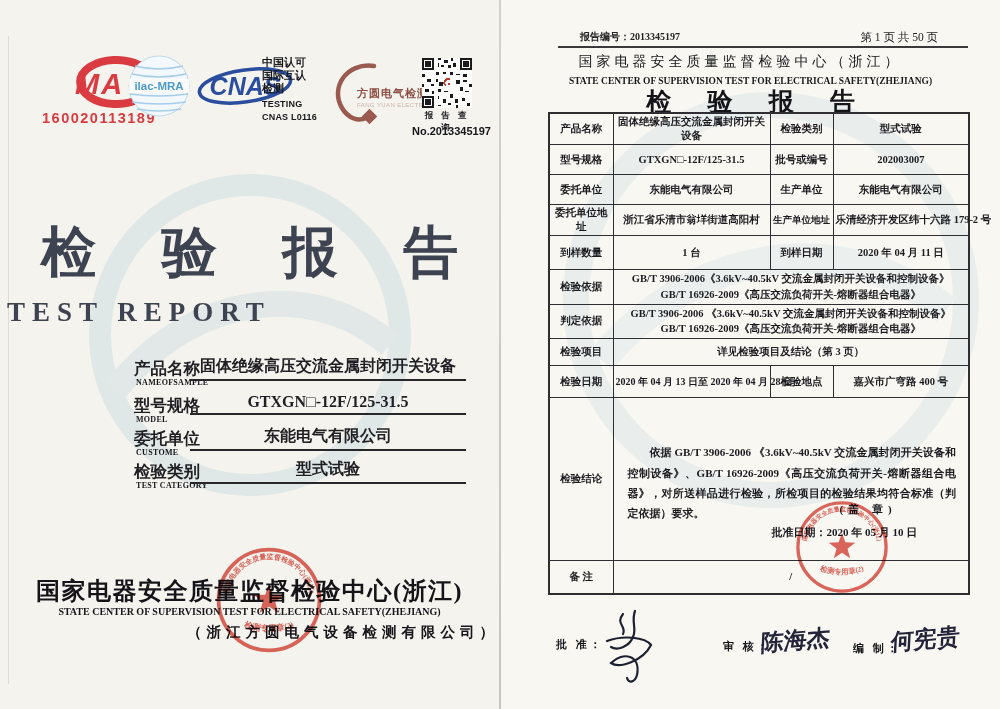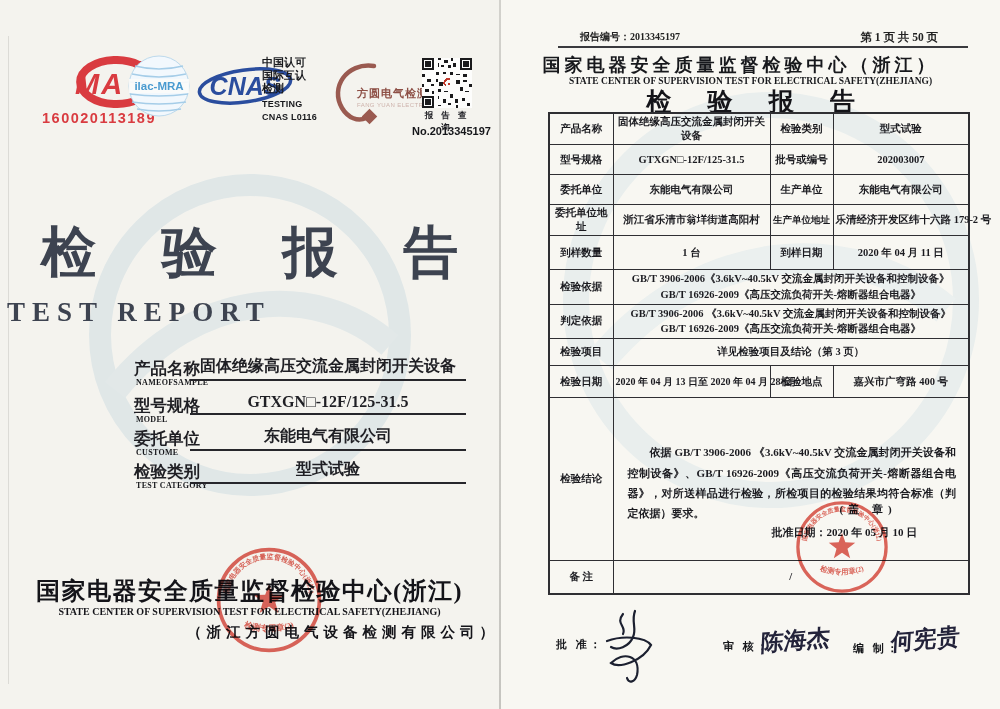--- a/index.html
+++ b/index.html
@@ -31,23 +31,23 @@
   .f-label{position:absolute;left:134px;top:0;font-size:16.5px;font-weight:bold;white-space:nowrap;}
   .f-sub{position:absolute;left:136px;top:20px;font-size:8px;font-weight:bold;letter-spacing:.3px;color:#17181c;}
   .f-value{position:absolute;left:190px;top:-2px;width:276px;text-align:center;font-size:16px;font-weight:bold;
            border-bottom:2px solid #26262b;padding-bottom:2px;white-space:nowrap;}
   .foot-org{left:0;top:575px;width:499px;text-align:center;font-size:24px;font-weight:bold;letter-spacing:1.5px;color:#141419;}
   .foot-en{left:0;top:606px;width:499px;text-align:center;font-size:10px;font-weight:bold;color:#141419;}
   .foot-co{left:0;top:623px;width:499px;text-align:right;font-size:14.5px;font-weight:bold;letter-spacing:5px;color:#141419;}
 
   
   .rp-no{left:79px;top:30px;font-size:10px;font-weight:bold;color:#222;}
-  .rp-page{right:62px;top:30px;font-size:11.5px;font-weight:bold;color:#222;}
+  .rp-page{right:62px;top:30px;font-size:11.5px;font-weight:normal;color:#222;}
   .rp-line{left:57px;top:46px;width:410px;height:2px;background:#3a3a3e;}
-  .rp-org{left:0;top:53px;width:479px;text-align:center;font-size:18px;font-weight:bold;letter-spacing:4px;color:#17181c;white-space:nowrap;}
+  .rp-org{left:0;top:53px;width:479px;text-align:center;font-size:14px;font-weight:normal;letter-spacing:4px;color:#17181c;white-space:nowrap;}
   .rp-en{left:0;top:76px;width:499px;text-align:center;font-size:9.5px;font-weight:bold;color:#17181c;}
   .rp-title{left:0;top:85px;width:499px;text-align:center;font-size:25px;font-weight:bold;letter-spacing:15px;text-indent:15px;color:#141419;}
   table.report{position:absolute;left:47px;top:112px;width:420px;border-collapse:collapse;table-layout:fixed;}
   table.report td{border:1.5px solid #2f2f33;font-size:10.5px;font-weight:bold;text-align:center;
                   vertical-align:middle;padding:1px 2px;color:#1b1b20;}
   table.report{border:2px solid #2f2f33;}
   td.cell-small{font-size:9px;white-space:nowrap;}
   td.lbl{font-size:10.5px;}
   .basis-line{line-height:1.5;font-size:10.5px;}
   td.concl{position:relative;text-align:left;vertical-align:top;}

